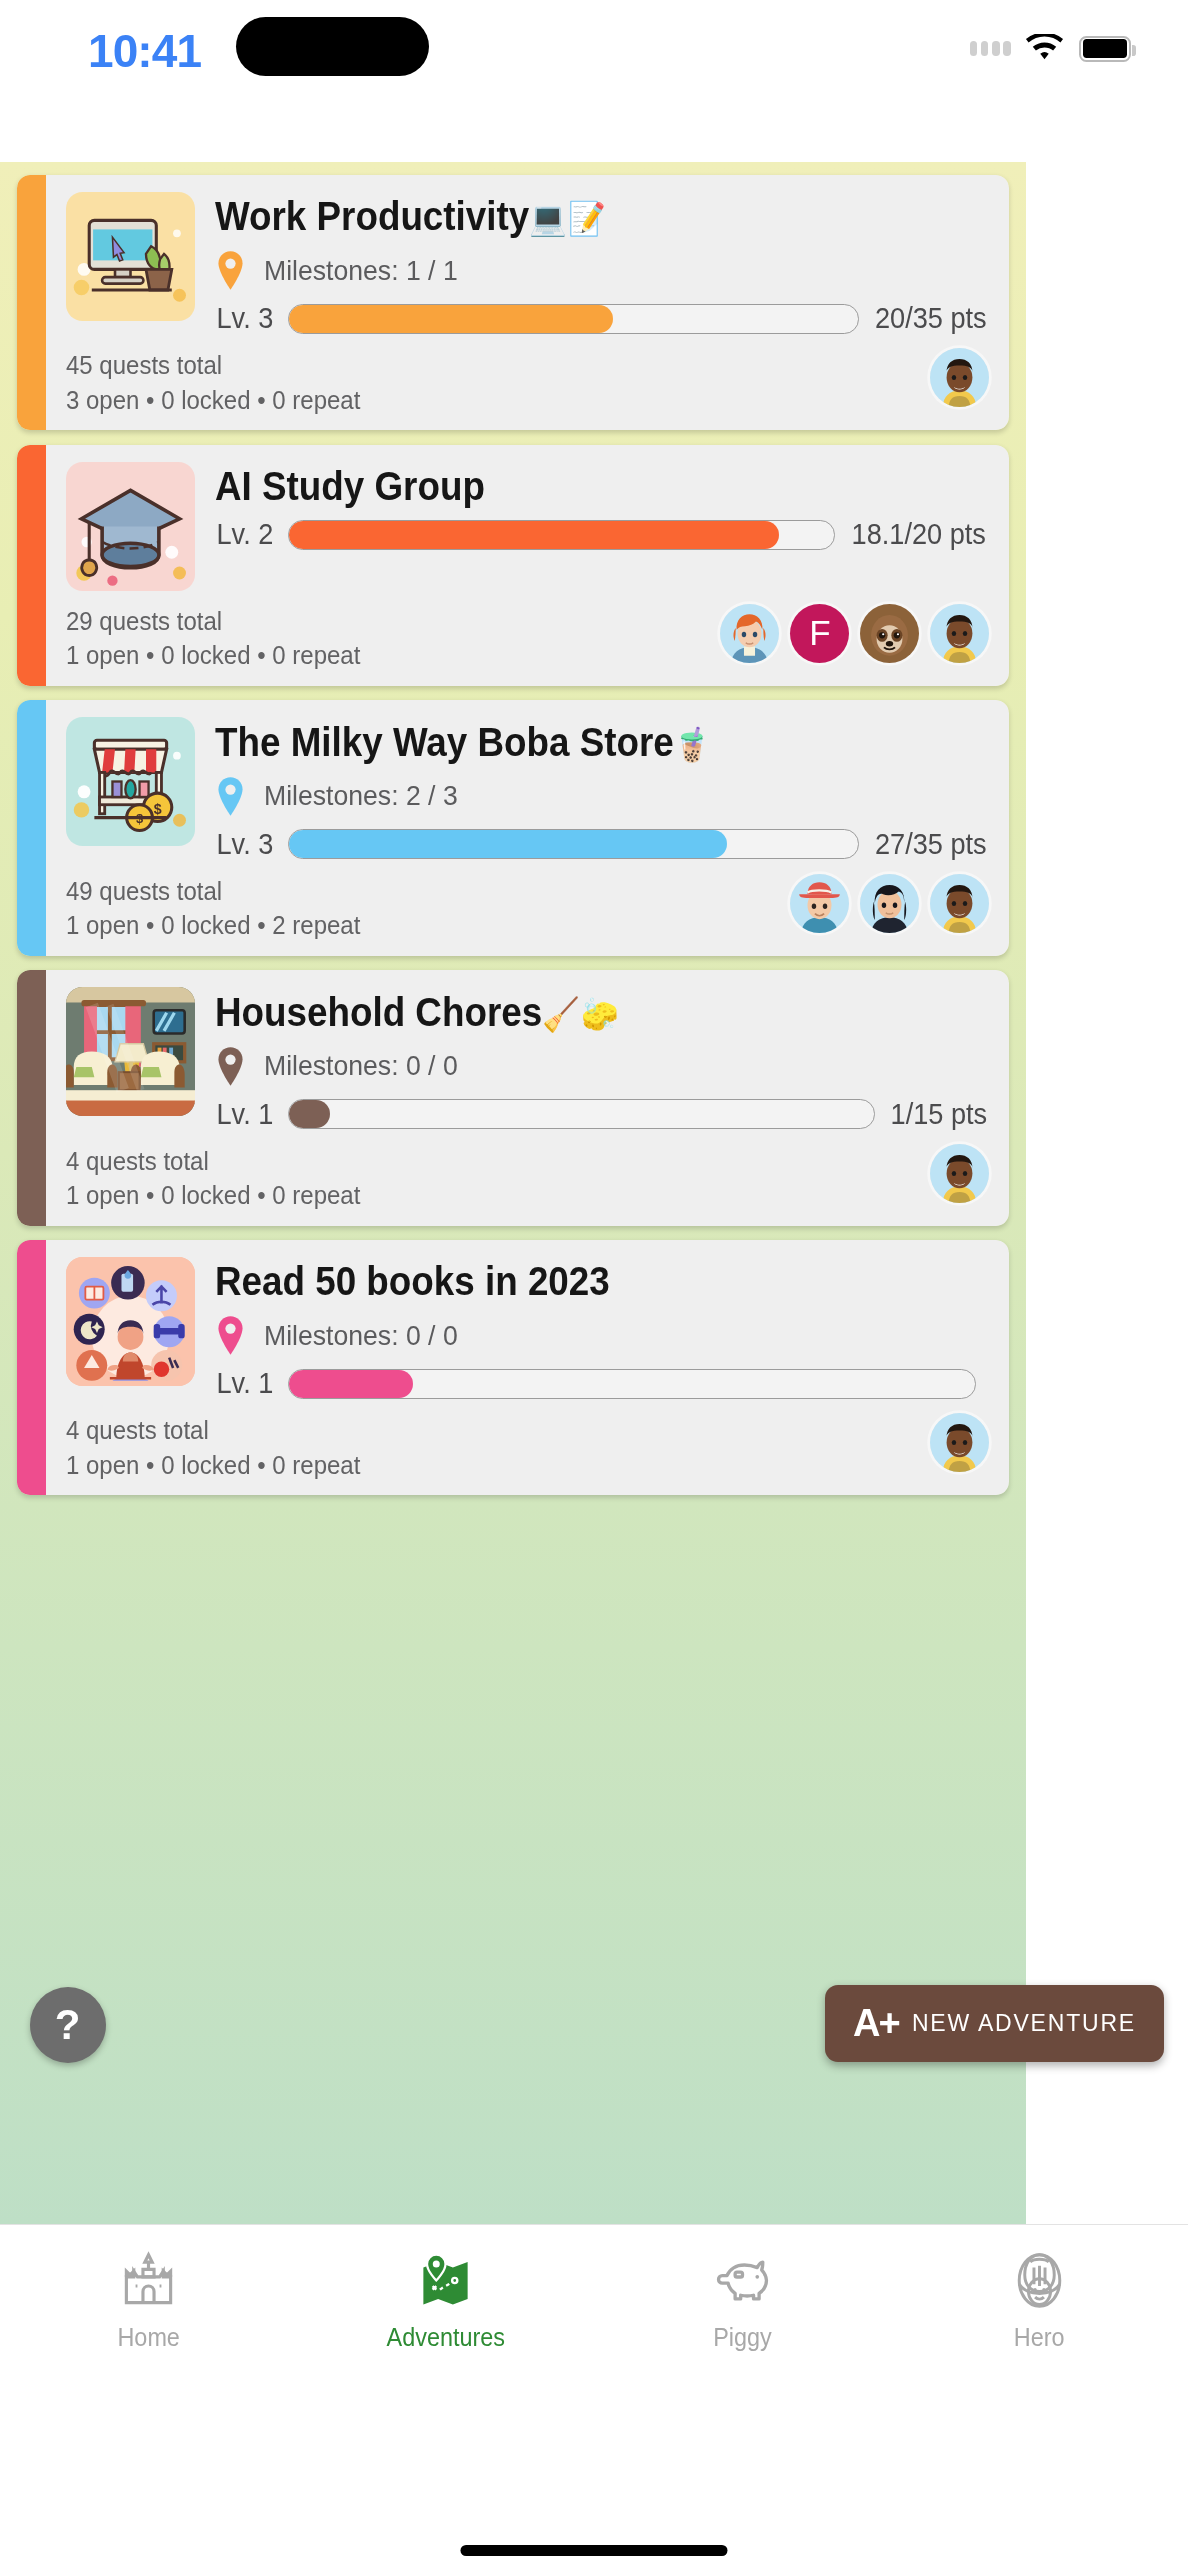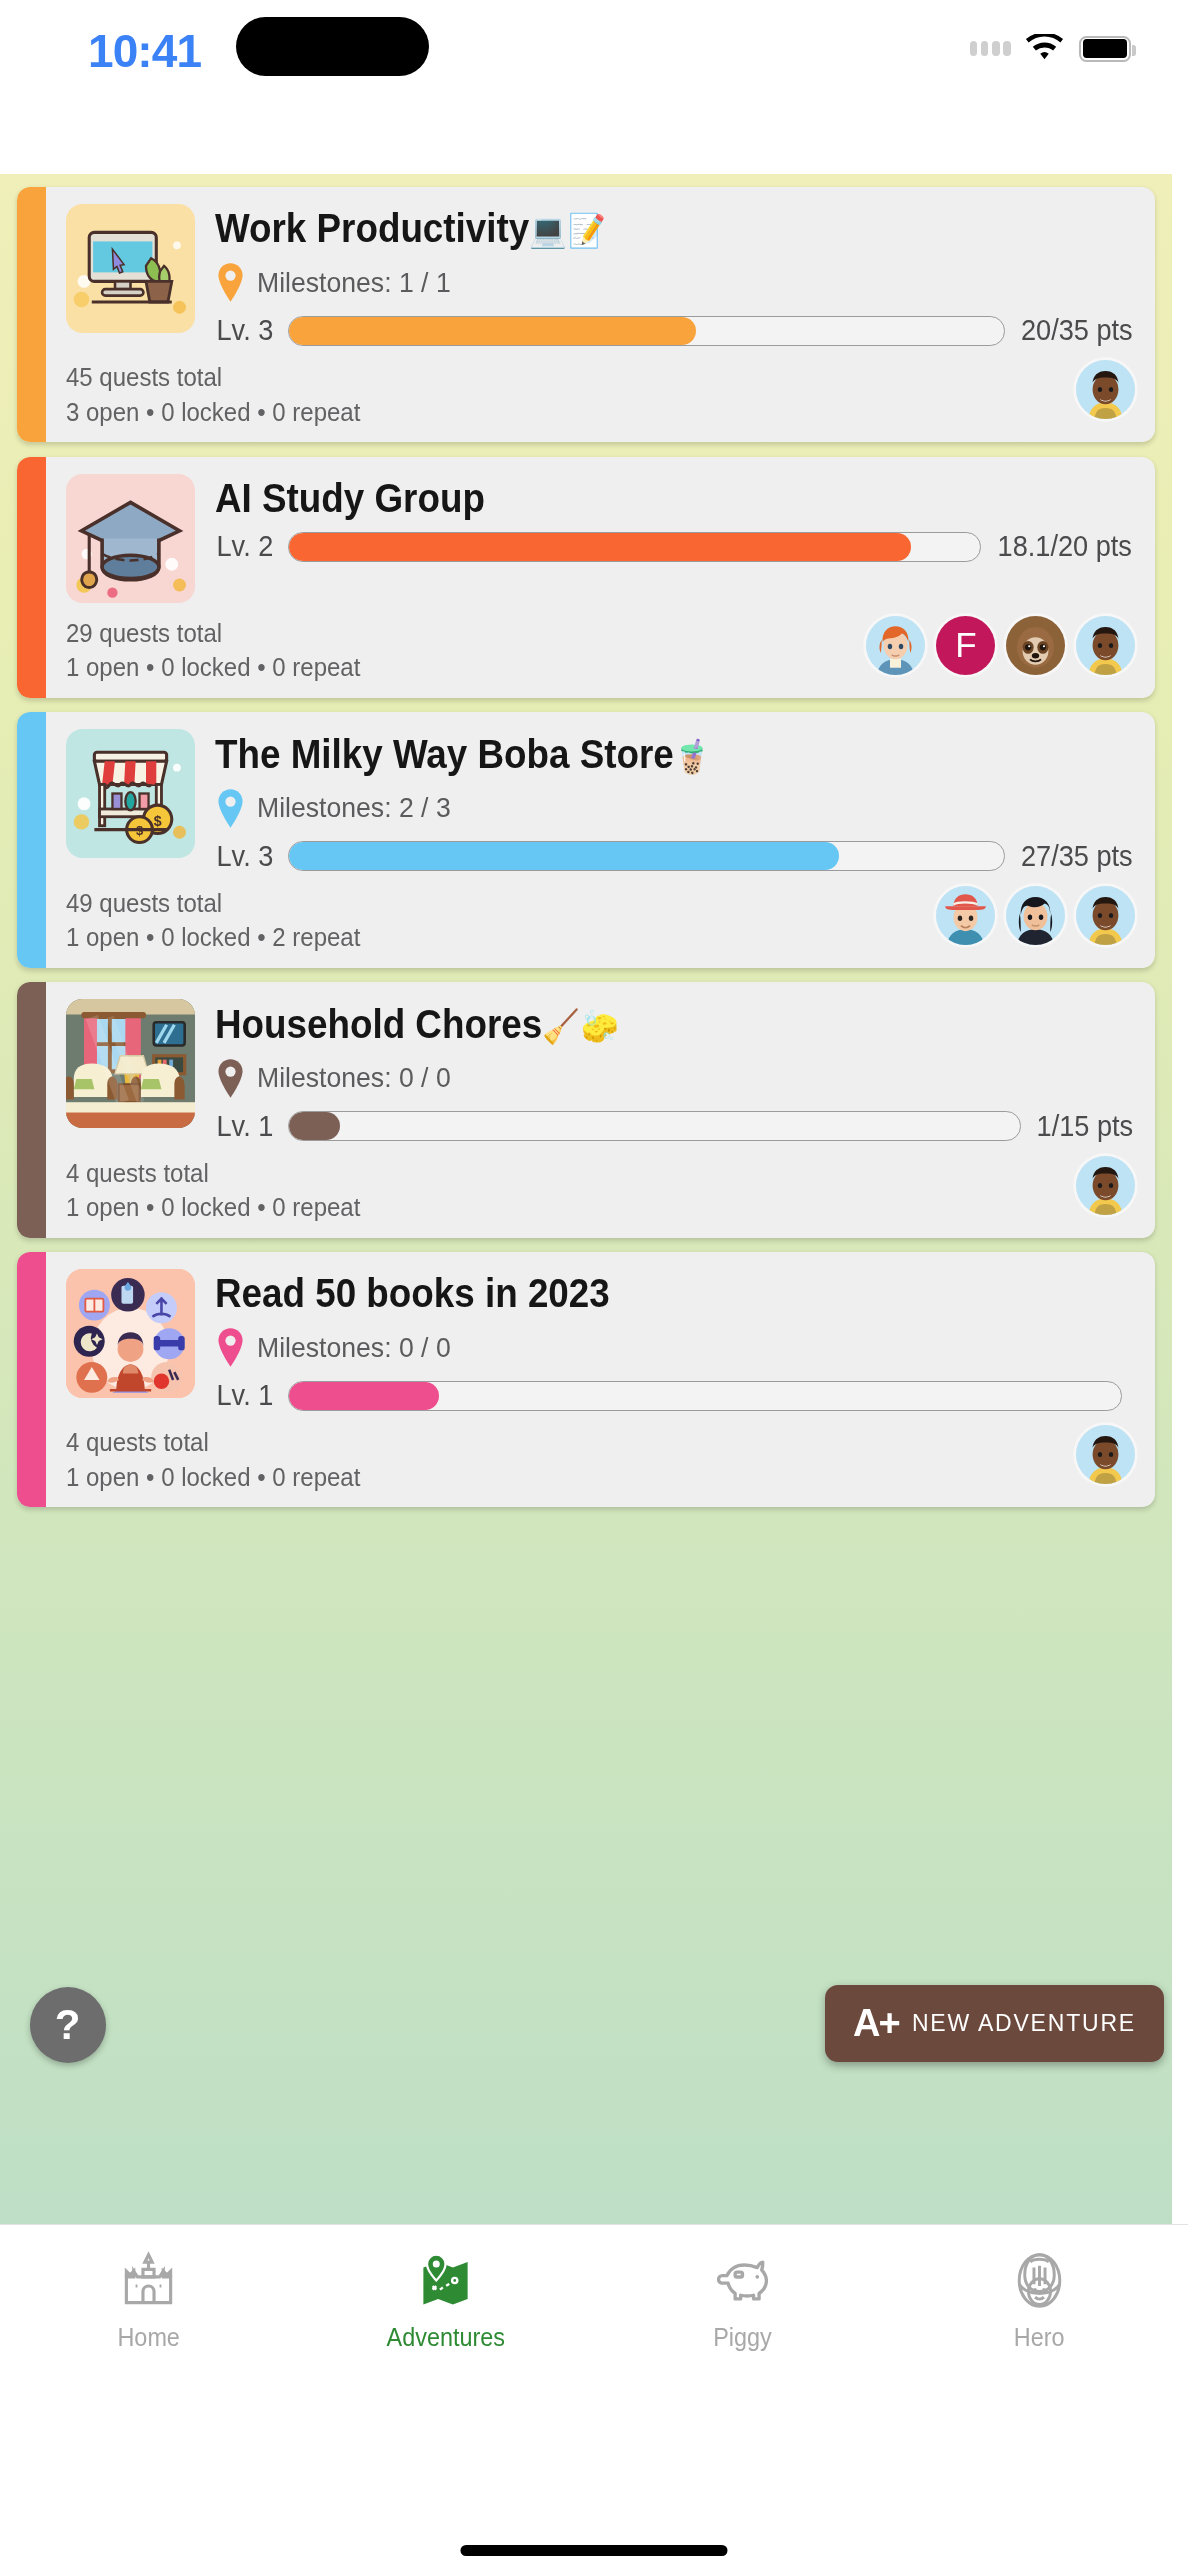--- a/index.html
+++ b/index.html
@@ -49,21 +49,21 @@
   }
   .page-title{
     font-family:"Liberation Sans", sans-serif;
     font-size:51px; font-weight:700; color:#444446;
     letter-spacing:-0.5px;
     transform:scaleX(0.88);
   }
 
   
   .scroll-area{
-    position:absolute; top:174px; left:0; width:1172px; height:2062px;
+    position:absolute; top:162px; left:0; width:1026px; height:2062px;
     background:linear-gradient(180deg,#f0efb9 0%,#e8eeb4 22%,#dbe9b8 48%,#cde5bf 72%,#bedfc6 100%);
     overflow:hidden;
   }
 
   
   .adv-card{
     position:relative; margin:13px 16.6px 14.7px 16.6px;
     border-radius:13px; display:flex;
     box-shadow:0 2.8px 5.5px rgba(0,0,0,0.16);
     overflow:hidden;
@@ -79,21 +79,21 @@
     border-radius:16.6px; position:relative; overflow:hidden;
   }
   .card-info{ flex:1; min-width:0; padding-top:3.7px; }
   .card-title{
     font-family:"Liberation Sans", sans-serif;
     font-size:40px; font-weight:700; color:#161616;
     line-height:1.05; white-space:nowrap;
     transform:scaleX(0.92); transform-origin:left center;
   }
   .card-title .emo{ font-size:33px; font-weight:400; letter-spacing:1.8px; }
-  .ms-row{ display:flex; align-items:center; gap:11px; margin-top:13px; }
+  .ms-row{ display:flex; align-items:center; gap:18px; margin-top:13px; }
   .pin-ico{ width:31px; height:41px; flex:0 0 31px; position:relative; }
   .ms-text{
     font-family:"Liberation Sans", sans-serif;
     font-size:28px; color:#5b5b5d; transform:scaleX(0.95); transform-origin:left;
   }
   .lvl-row{ display:flex; align-items:center; gap:13px; margin-top:11px; }
   .lvl-label{
     font-family:"Liberation Sans", sans-serif;
     font-size:28.6px; color:#4b4b4d; flex:0 0 auto; transform:scaleX(0.95);
   }

